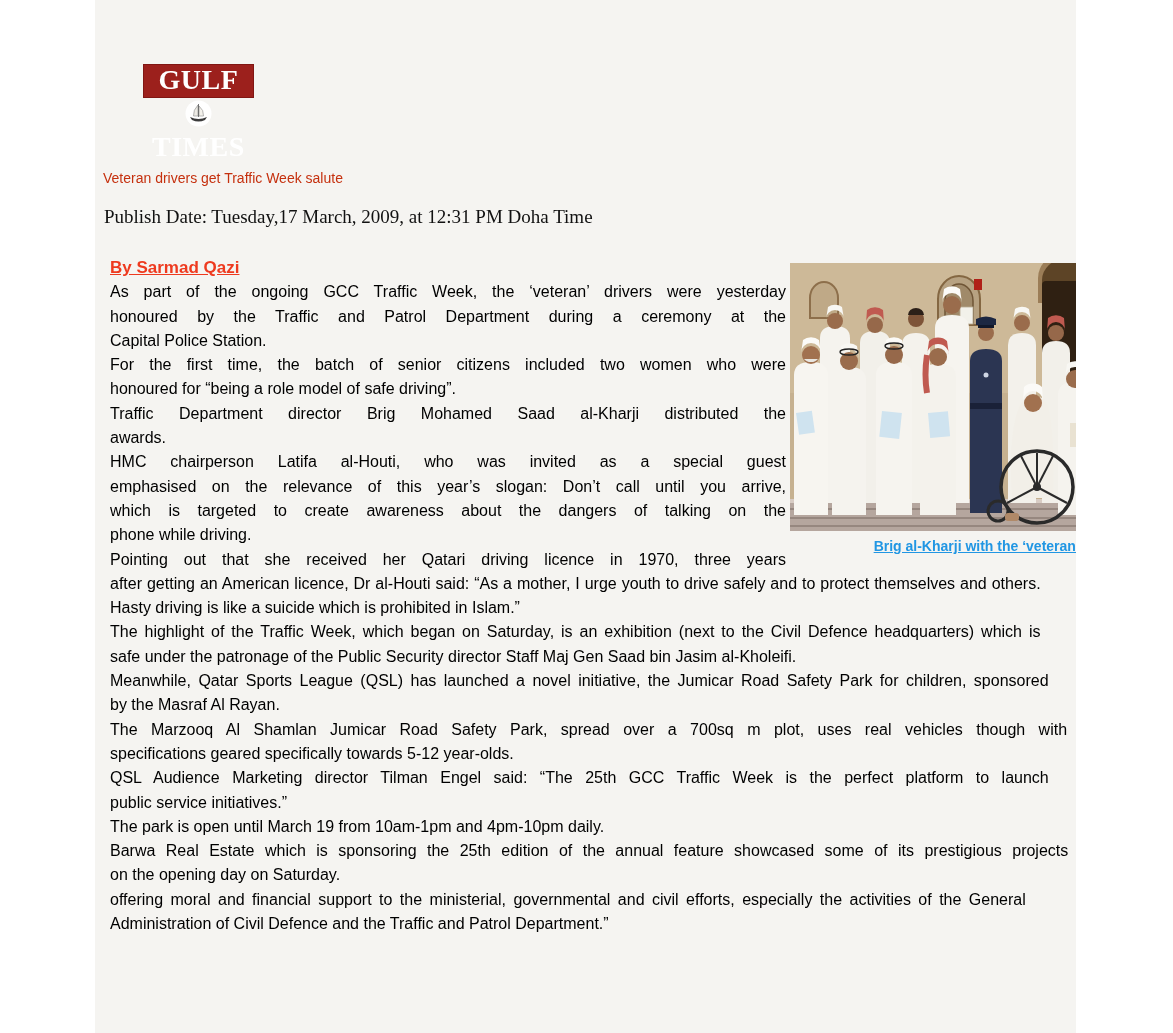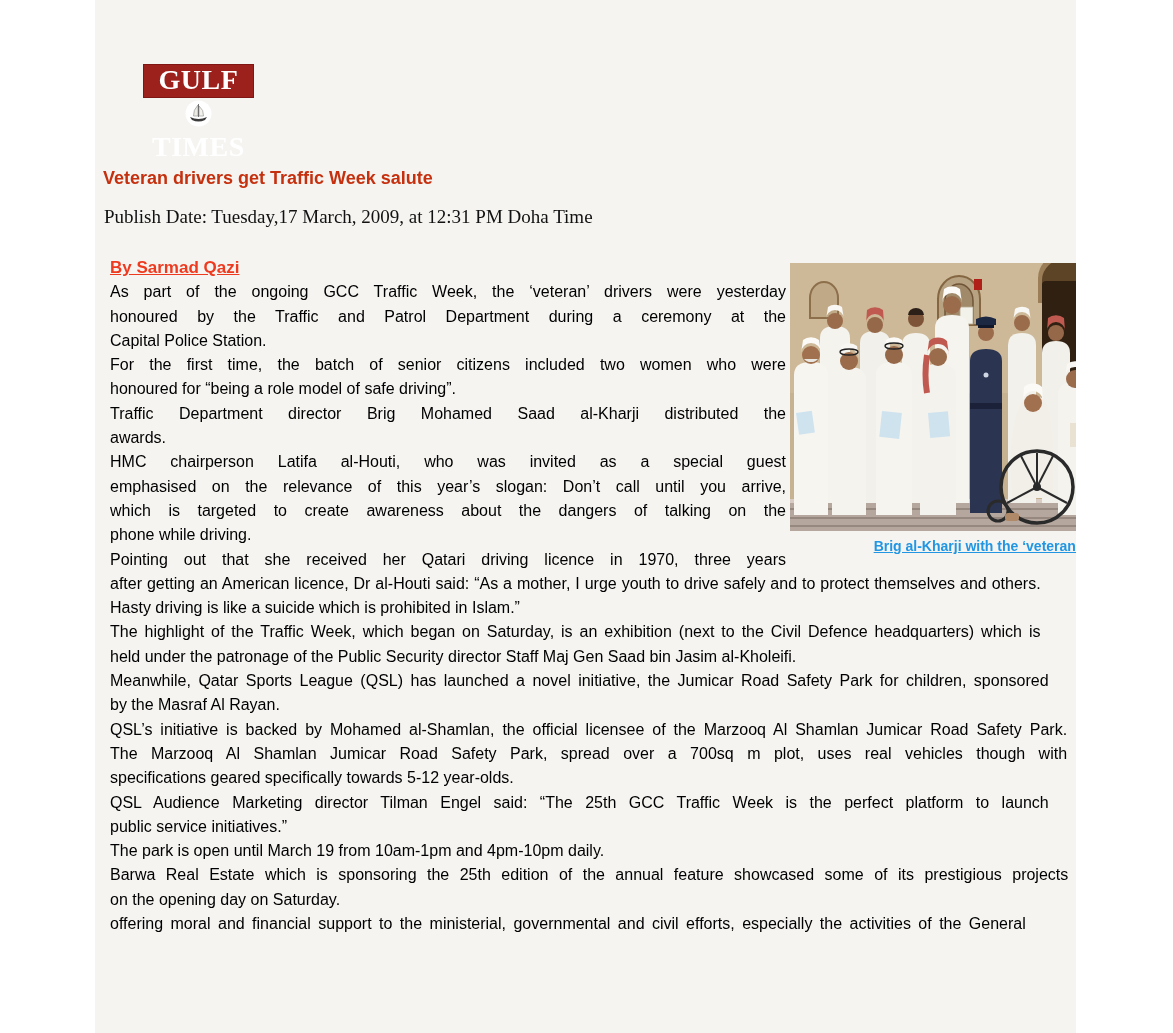--- a/index.html
+++ b/index.html
@@ -10,21 +10,21 @@
 
   
   .masthead{position:absolute;left:48px;top:64px;height:34px;display:inline-flex;align-items:center;
             gap:5px;background:var(--logo-red,#9c201c);padding:0 8px;box-sizing:border-box;
             border:1px solid #801613;flex-direction:column;}
   .masthead .brand{color:#ffffff;font-family:"Liberation Serif","DejaVu Serif",serif;
                    font-weight:bold;font-size:28px;letter-spacing:.5px;line-height:30px;}
   .emblem{width:27px;height:27px;flex:0 0 auto;}
 
   
-  .headline{position:absolute;left:8px;top:167px;font-size:18px;font-weight:bold;
+  .headline{position:absolute;left:8px;top:167px;font-size:14px;font-weight:normal;
             color:var(--headline-red,#c5300e);line-height:22px;}
   .pubdate{position:absolute;left:9px;top:205px;font-family:"Liberation Serif","DejaVu Serif",serif;
            font-size:19px;color:#111111;line-height:24px;}
 
   
   .article{position:absolute;left:15px;top:256px;font-size:16px;line-height:24.3px;
            color:var(--body-text,#000);}
   .byline{display:inline-block;font-weight:bold;font-size:17px;color:var(--byline-red,#ee3a1f);
           text-decoration:underline;cursor:pointer;}
   .ln{height:24.3px;}
@@ -194,29 +194,29 @@
           <div class="ln ln-wrap">Traffic Department director Brig Mohamed Saad al-Kharji distributed the</div>
           <div class="ln ln-end">awards.</div>
           <div class="ln ln-wrap">HMC chairperson Latifa al-Houti, who was invited as a special guest</div>
           <div class="ln ln-wrap">emphasised on the relevance of this year’s slogan: Don’t call until you arrive,</div>
           <div class="ln ln-wrap">which is targeted to create awareness about the dangers of talking on the</div>
           <div class="ln ln-end">phone while driving.</div>
           <div class="ln ln-wrap">Pointing out that she received her Qatari driving licence in 1970, three years</div>
           <div class="ln ln-clip" style="word-spacing: 0.5px;">after getting an American licence, Dr al-Houti said: “As a mother, I urge youth to drive safely and to protect themselves and others.</div>
           <div class="ln ln-end">Hasty driving is like a suicide which is prohibited in Islam.”</div>
           <div class="ln ln-clip" style="word-spacing: 2.5px;">The highlight of the Traffic Week, which began on Saturday, is an exhibition (next to the Civil Defence headquarters) which is</div>
-          <div class="ln ln-end">held under the patronage of the Public Security director Staff Maj Gen Saad bin Jasim al-Kholeifi.</div>
+          <div class="ln ln-end">safe under the patronage of the Public Security director Staff Maj Gen Saad bin Jasim al-Kholeifi.</div>
           <div class="ln ln-clip" style="word-spacing: 3px;">Meanwhile, Qatar Sports League (QSL) has launched a novel initiative, the Jumicar Road Safety Park for children, sponsored</div>
           <div class="ln ln-end">by the Masraf Al Rayan.</div>
-          <div class="ln ln-clip" style="word-spacing: 3.5px;">QSL’s initiative is backed by Mohamed al-Shamlan, the official licensee of the Marzooq Al Shamlan Jumicar Road Safety Park.</div>
           <div class="ln ln-clip" style="word-spacing: 9px;">The Marzooq Al Shamlan Jumicar Road Safety Park, spread over a 700sq m plot, uses real vehicles though with</div>
           <div class="ln ln-end">specifications geared specifically towards 5-12 year-olds.</div>
           <div class="ln ln-clip" style="word-spacing: 8px;">QSL Audience Marketing director Tilman Engel said: “The 25th GCC Traffic Week is the perfect platform to launch</div>
           <div class="ln ln-end">public service initiatives.”</div>
           <div class="ln ln-end">The park is open until March 19 from 10am-1pm and 4pm-10pm daily.</div>
           <div class="ln ln-clip" style="word-spacing: 6px;">Barwa Real Estate which is sponsoring the 25th edition of the annual feature showcased some of its prestigious projects</div>
           <div class="ln ln-end">on the opening day on Saturday.</div>
           <div class="ln ln-clip" style="word-spacing: 3px;">offering moral and financial support to the ministerial, governmental and civil efforts, especially the activities of the General</div>
+          <div class="ln ln-end">Administration of Civil Defence and the Traffic and Patrol Department.”</div>
         </div>
     </div>
 
   </div>
 </div>
 
 </body></html>

